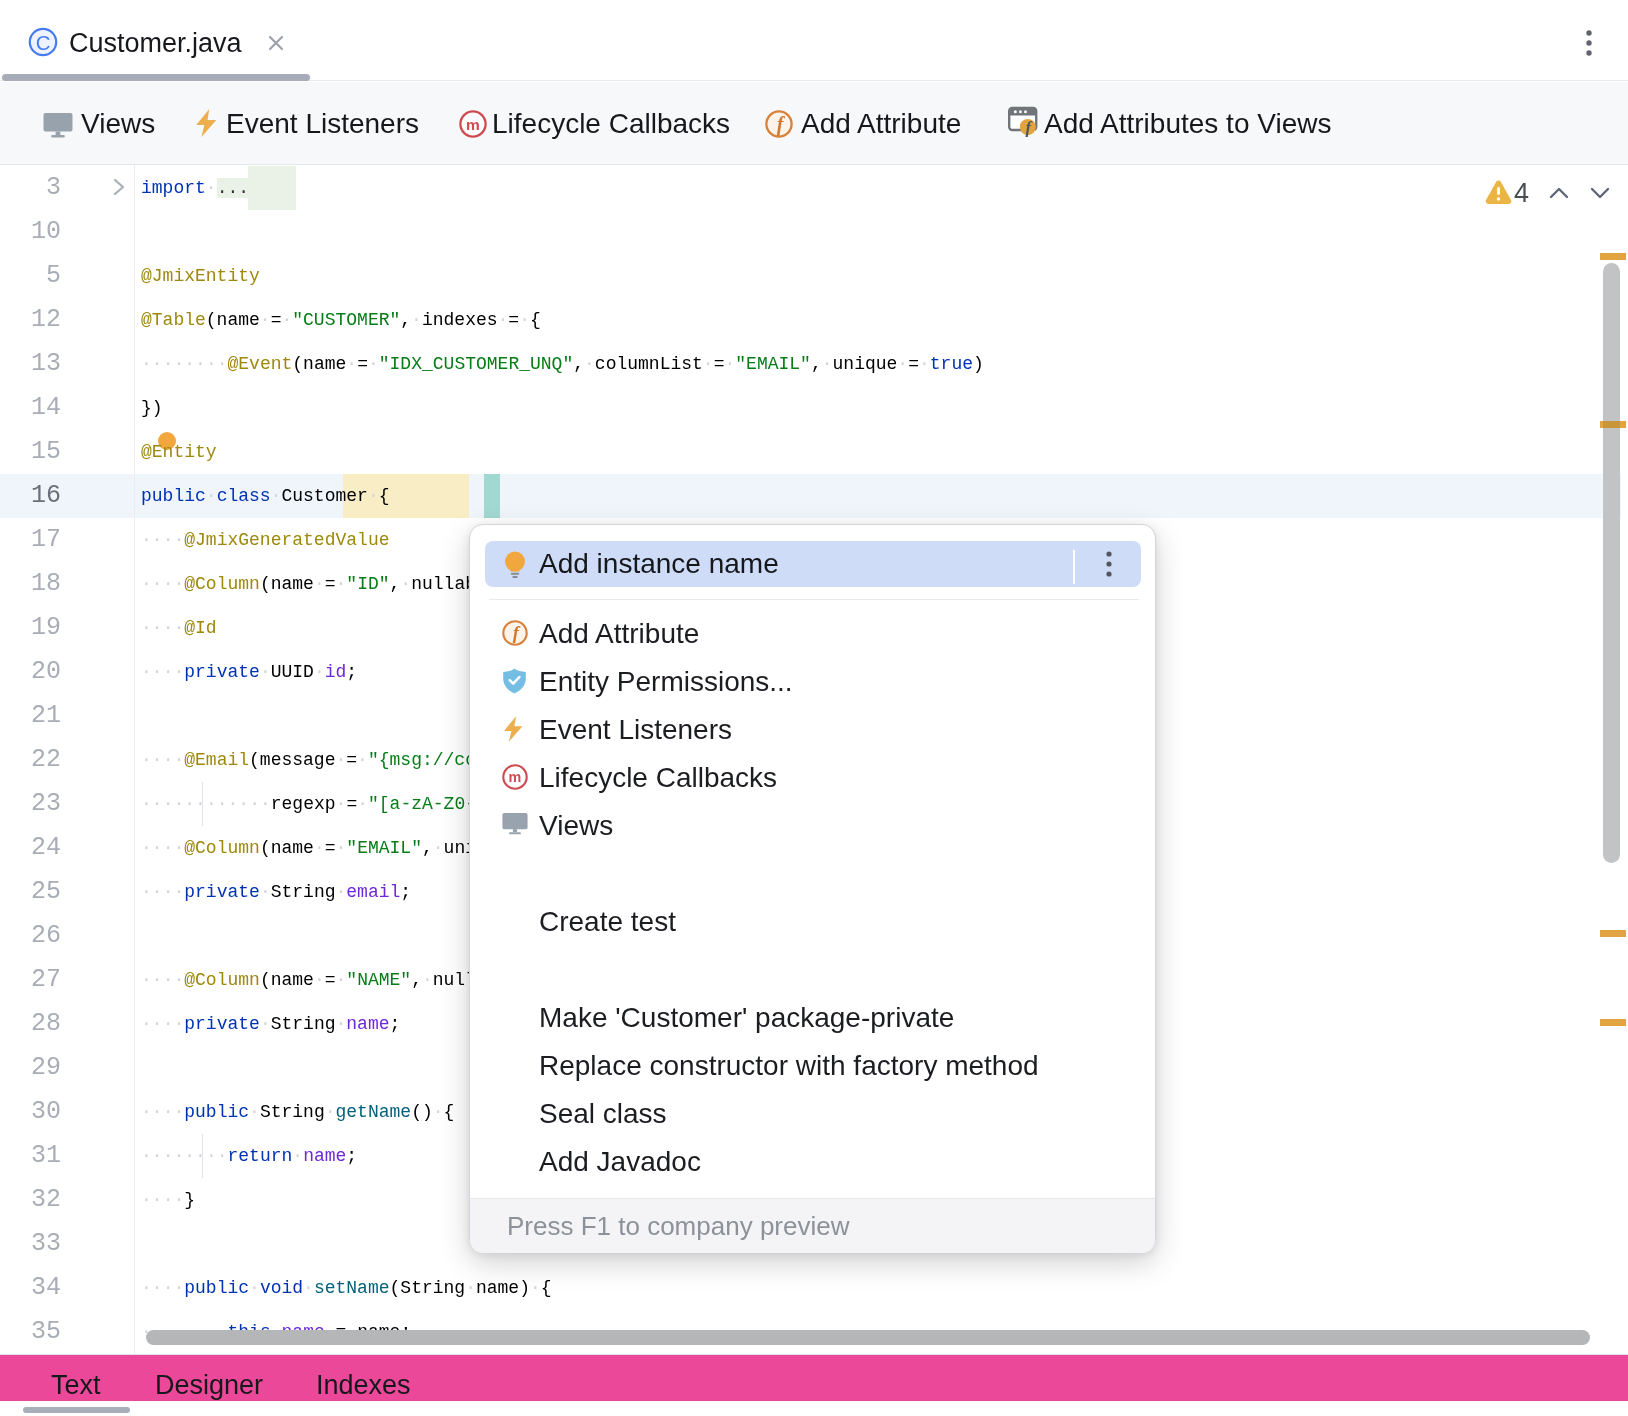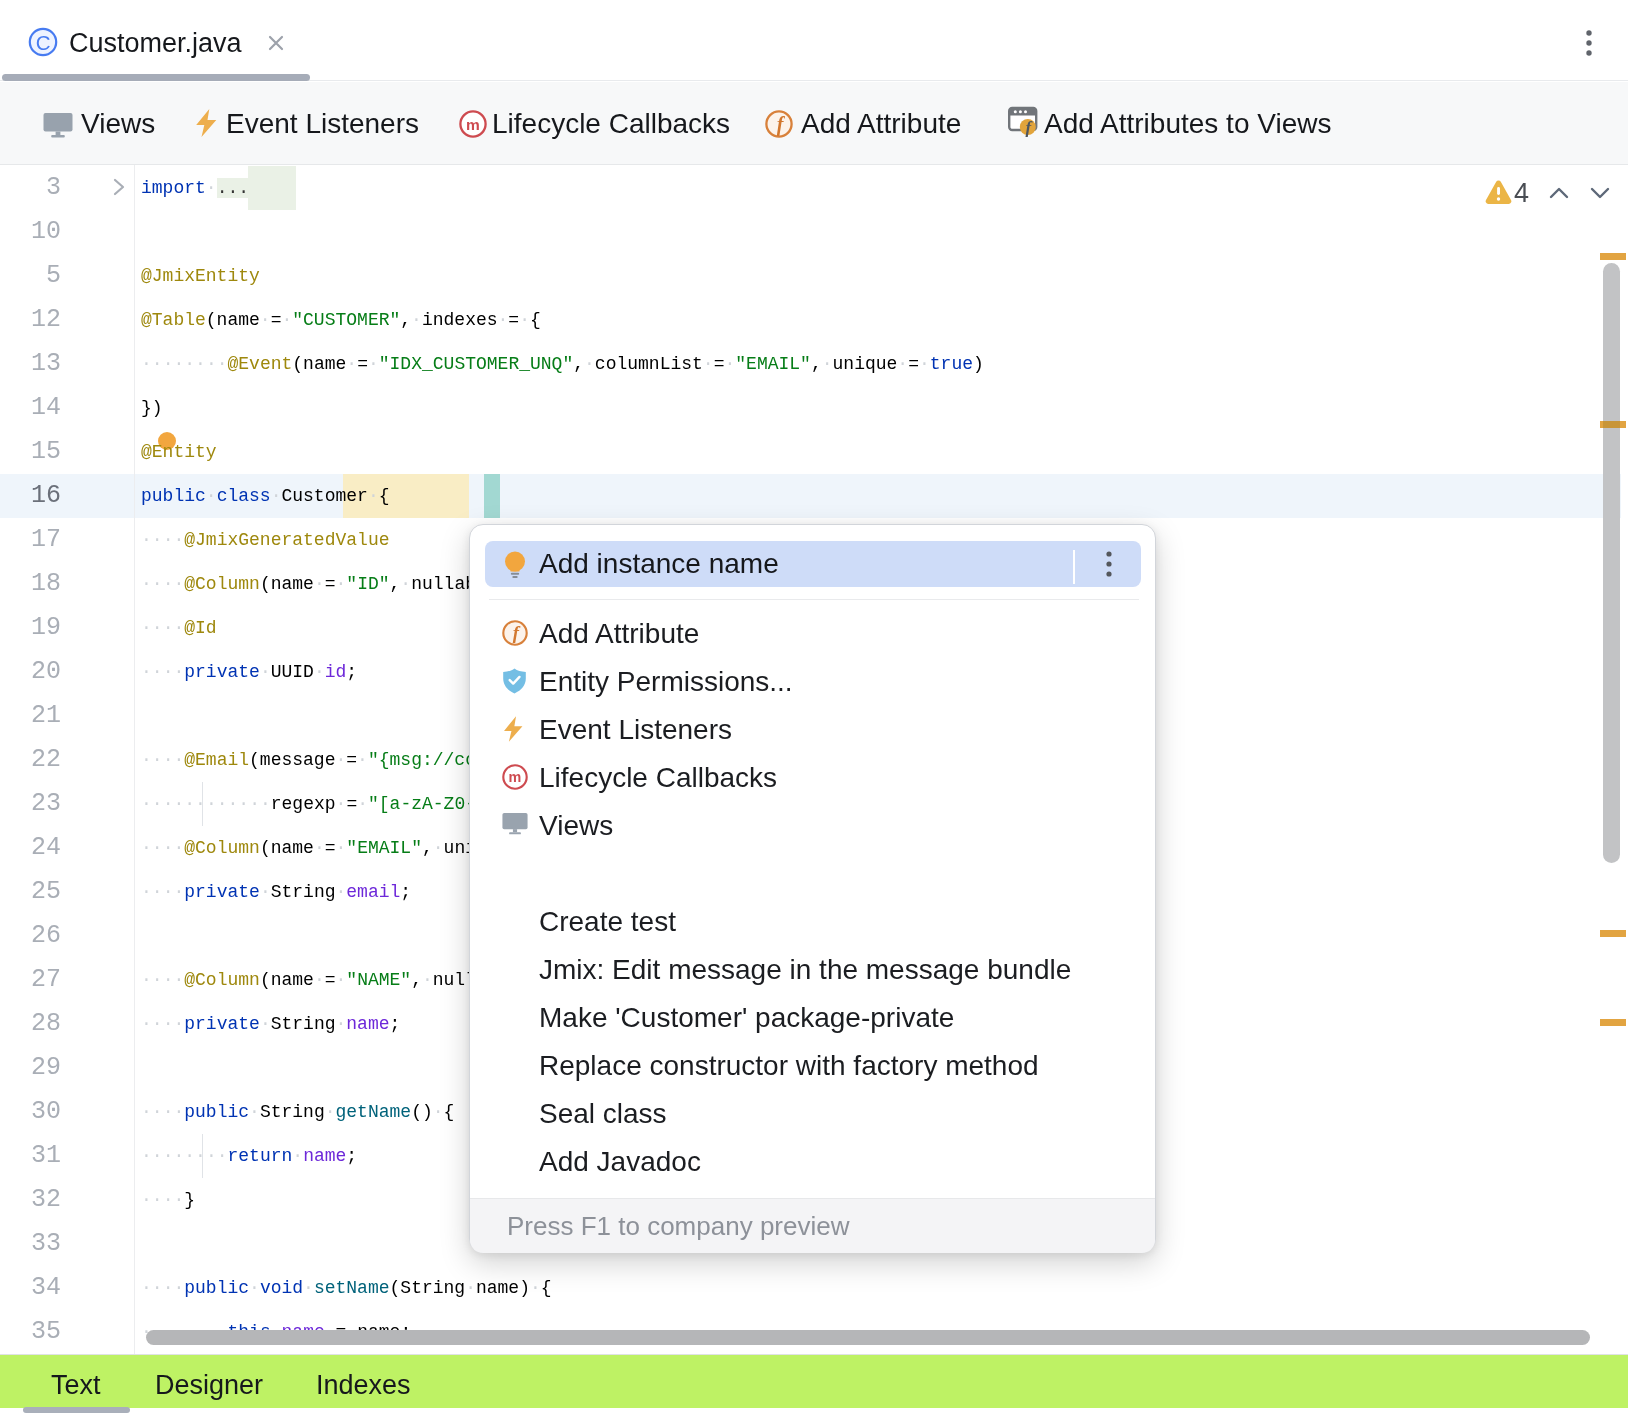--- a/index.html
+++ b/index.html
@@ -37,21 +37,21 @@
   border-radius:8px; }
 #pseltxt { position:absolute; left:69px; top:16px; height:46px; line-height:46px;
   font-size:28px; color:#16181C; }
 #psep { position:absolute; left:19px; top:74px; width:650px; height:1px; background:#E9EAEC; }
 .pit { position:absolute; left:69px; height:48px; line-height:48px; font-size:28px; color:#1B1D21; }
 #pfoot { position:absolute; left:0px; top:673px; width:685px; height:55px; background:#F4F4F6;
   border-top:1px solid #E7E8EA; border-radius:0 0 13px 13px; }
 #pfoot span { position:absolute; left:37px; top:0; height:55px; line-height:55px;
   font-size:26px; color:#8D9199; }
 
-#botbar { position:absolute; left:0; top:1354px; width:1628px; height:54px; background:#bef264;
+#botbar { position:absolute; left:0; top:1354px; width:1628px; height:47px; background:#ec4899;
   border-top:1px solid #E0E2E5; }
 .btab { position:absolute; top:0; height:61px; line-height:61px; font-size:27px; color:#16181C; }
 #btunderline { position:absolute; left:23px; top:52px; width:107px; height:6px;
   background:#A9AFBA; border-radius:3px; }
 </style></head>
 <body>
 <div id="tabbar">
   <div class="abs" style="left:28px;top:27px"><svg width="30" height="30" viewBox="0 0 30 30">
         <circle cx="15" cy="15" r="13.2" fill="#EEF3FF" stroke="#477BF1" stroke-width="2.2"></circle>
         <text x="15.2" y="22.6" font-family="Liberation Sans" font-size="20.5" font-weight="500" fill="#477BF1" text-anchor="middle">C</text>
@@ -215,21 +215,20 @@
         <text x="14" y="19.6" font-family="Liberation Sans" font-size="15.5" font-weight="700" fill="#CE4B50" text-anchor="middle">m</text>
       </svg></div>
     <div class="pit" style="top:229px">Lifecycle Callbacks</div>
     <div style="position:absolute;left:32px;top:287px"><svg width="26" height="23" viewBox="0 0 30 26">
         <rect x="0.5" y="1" width="29" height="18.5" rx="2" fill="#99A3AE"></rect>
         <rect x="12.6" y="19.5" width="4.8" height="3.6" fill="#99A3AE"></rect>
         <rect x="8.2" y="23.1" width="13.6" height="2.4" rx="1" fill="#99A3AE"></rect>
       </svg></div>
     <div class="pit" style="top:277px">Views</div>
     <div class="pit" style="top:373px">Create test</div>
-    <div class="pit" style="top:421px">Jmix: Edit message in the message bundle</div>
     <div class="pit" style="top:469px">Make 'Customer' package-private</div>
     <div class="pit" style="top:517px">Replace constructor with factory method</div>
     <div class="pit" style="top:565px">Seal class</div>
     <div class="pit" style="top:613px">Add Javadoc</div>
   <div id="pfoot">
       <span>Press F1 to company preview</span>
     </div>
 </div>
 <div id="botbar">
   <span class="btab" style="left:51px">Text</span>

